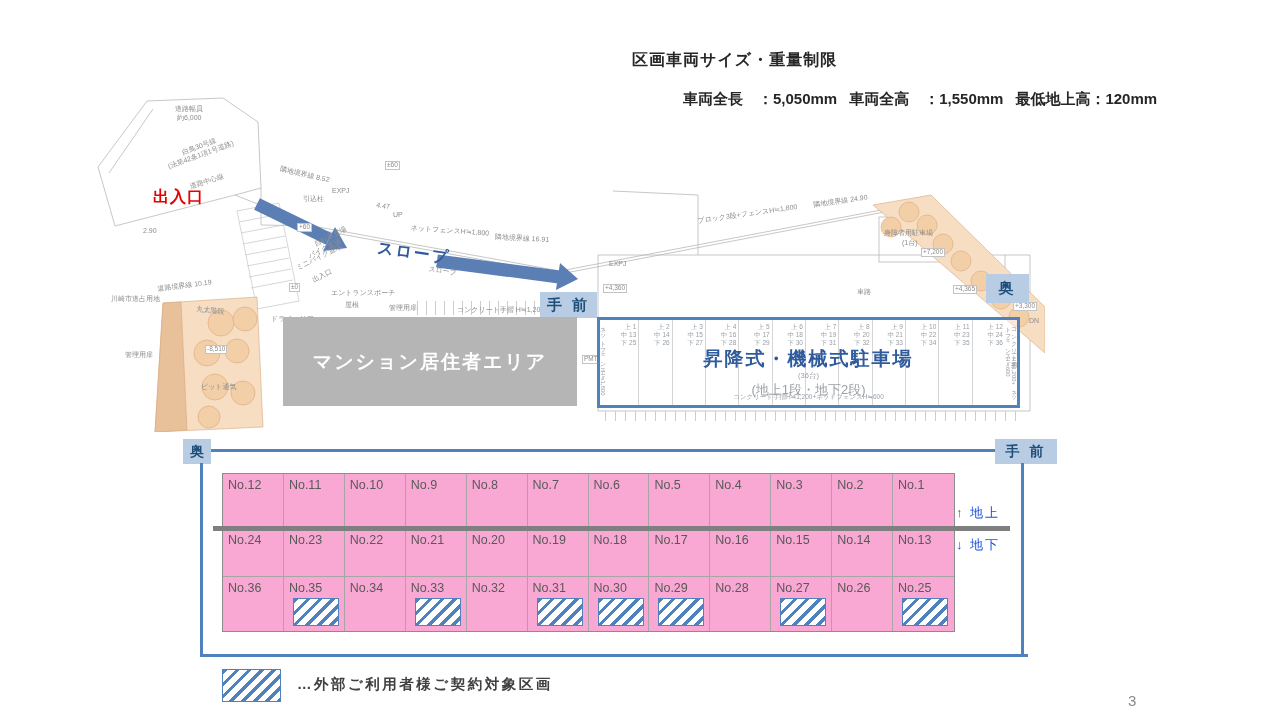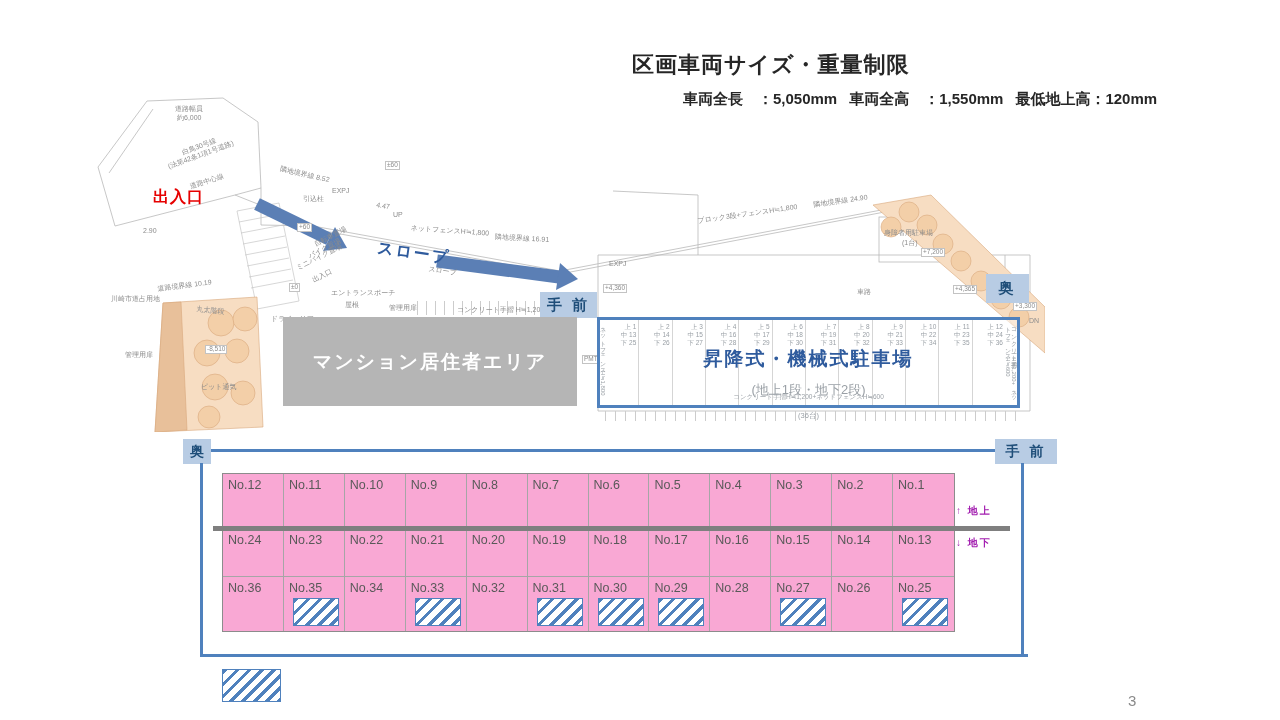--- a/index.html
+++ b/index.html
@@ -6,21 +6,21 @@
   #slide{position:relative;width:1280px;height:720px;background:#fff;overflow:hidden;
          font-family:"Liberation Sans",sans-serif;outline:1px solid #ececec;}
   .abs{position:absolute;}
 
   
   .title-box{left:70px;top:31px;width:368px;height:35px;border:2px solid var(--c-frame,#4a4a4a);
              display:flex;align-items:center;justify-content:center;font-size:20px;color:#2b2b2b;
              letter-spacing:1px;font-weight:500;}
 
   
-  .spec-heading{left:632px;top:50px;font-size:22px;font-weight:bold;color:#262626;letter-spacing:1px;}
+  .spec-heading{left:632px;top:50px;font-size:16px;font-weight:bold;color:#262626;letter-spacing:1px;}
   .spec-col{display:flex;gap:12px;font-size:15px;font-weight:bold;color:#262626;}
   #spec-col1{left:683px;top:90px;}
   #spec-col2{left:898px;top:90px;}
 
   
   #map{left:85px;top:95px;width:960px;height:337px;}
   #map svg{position:absolute;left:0;top:0;}
   .map-label{position:absolute;font-size:7px;color:var(--c-maptext,#8c8c8c);white-space:nowrap;
              transform-origin:left top;line-height:1;}
   .map-label.boxed{border:1px solid #c3c3c3;background:#fff;padding:0 1px;font-size:6.5px;}
@@ -37,21 +37,21 @@
   #machine-box{left:512px;top:222px;width:423px;height:91px;border:3px solid var(--c-accent,#4f81bd);
                box-sizing:border-box;background:rgba(255,255,255,0.55);display:flex;}
   .vtext{writing-mode:vertical-rl;font-size:6px;color:#9aa0a6;line-height:1;padding-top:3px;}
   .slot{flex:1;border-left:1px solid #d5d5d5;}
   .slot:first-of-type{border-left:none;}
   .slot div{font-size:6.5px;color:#9aa0a6;text-align:right;padding-right:2px;line-height:1.25;white-space:nowrap;}
   .slot div:first-child{padding-top:3px;}
   #machine-title{left:0;top:26px;width:100%;text-align:center;color:var(--c-machinetext,#2f5b9d);
                  font-weight:bold;font-size:19px;letter-spacing:2px;}
   .machine-sub{left:0;width:100%;text-align:center;color:#9aa0a6;}
-  #machine-sub1{top:51px;font-size:7.5px;margin-top:40px;}
+  #machine-sub1{top:51px;font-size:7.5px;}
   #machine-sub2{top:61px;font-size:13px;}
   #machine-bottom{left:0;bottom:3px;width:100%;text-align:center;font-size:6.5px;color:#9aa0a6;}
 
   
   .bluebar{background:var(--c-accent,#4f81bd);}
   #tbl-back{left:183px;top:439px;width:28px;height:25px;font-size:14px;letter-spacing:0;}
   #tbl-front{left:995px;top:439px;width:62px;height:25px;font-size:14px;}
   #bracket-top{left:211px;top:449px;width:784px;height:3px;}
   #bracket-left{left:200px;top:463px;width:3px;height:193px;}
   #bracket-right{left:1021px;top:463px;width:3px;height:193px;}
@@ -59,21 +59,21 @@
   #ptable{left:222px;top:473px;width:731px;display:grid;grid-template-columns:repeat(12,1fr);
           grid-template-rows:55px 48px 54px;border:1.5px solid #8c8c8c;background:#f9a8d4;}
   .pcell{border-right:1px solid var(--c-tableborder,#a6a6a6);border-bottom:1px solid var(--c-tableborder,#a6a6a6);
          font-size:12.5px;color:var(--c-tabletext,#595959);padding:4px 0 0 5px;box-sizing:border-box;}
   .pcell.lastcol{border-right:none;}
   .pcell.lastrow{border-bottom:none;}
   .hatch{background:repeating-linear-gradient(135deg,var(--c-accent,#4f81bd) 0,var(--c-accent,#4f81bd) 3.5px,#fff 3.5px,#fff 8.5px);
          border:1.5px solid var(--c-accent,#4f81bd);}
   .swatch{width:44px;height:26px;margin:3px 0 0 4px;}
   #gray-divider{left:213px;top:526px;width:797px;height:5px;background:var(--c-divider,#7f7f7f);}
-  .level-label{font-size:10px;font-weight:bold;color:#a21caf;letter-spacing:2px;}
+  .level-label{font-size:13px;font-weight:normal;color:#1d4ed8;letter-spacing:2px;}
   #ground-label{left:956px;top:504px;}
   #underground-label{left:956px;top:536px;}
 
   
   #legend-swatch{left:222px;top:669px;width:57px;height:31px;}
   #legend-text{left:297px;top:675px;font-size:14.5px;font-weight:bold;color:#404040;letter-spacing:2.5px;}
   #page-number{left:1128px;top:692px;font-size:15px;color:#8a8a8a;}
 </style>
 </head>
 <body>
@@ -313,15 +313,16 @@
       <div class="pcell lastrow"><span>No.28</span></div>
       <div class="pcell lastrow"><span>No.27</span><div class="hatch swatch"></div></div>
       <div class="pcell lastrow"><span>No.26</span></div>
       <div class="pcell lastcol lastrow"><span>No.25</span><div class="hatch swatch"></div></div>
     </div>
   <div class="abs" id="gray-divider"></div>
   <div class="abs level-label" id="ground-label">↑ 地上</div>
   <div class="abs level-label" id="underground-label">↓ 地下</div>
 
   <div class="abs hatch" id="legend-swatch"></div>
+  <div class="abs" id="legend-text">…外部ご利用者様ご契約対象区画</div>
 
   <div class="abs" id="page-number">3</div>
 </div>
 
 </body></html>

